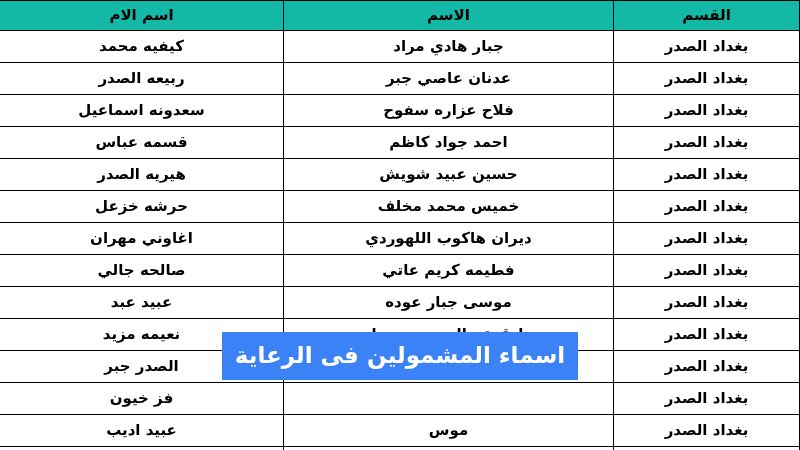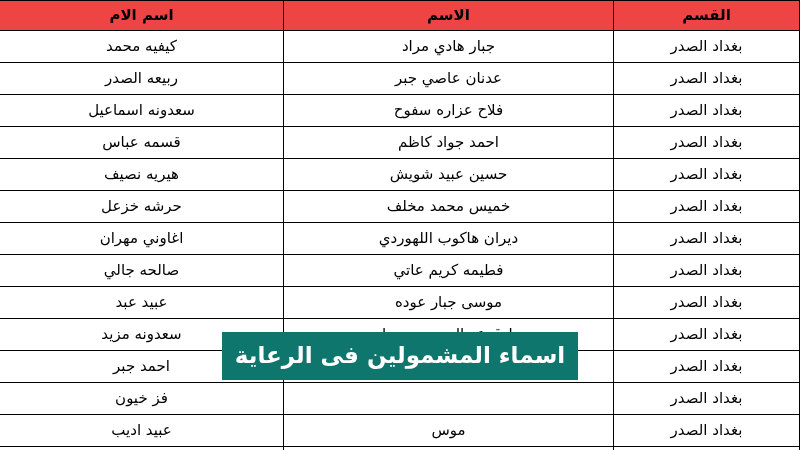--- a/index.html
+++ b/index.html
@@ -34,43 +34,43 @@
     border: 1px solid #000000;
     text-align: center;
     vertical-align: middle;
     padding: 0;
     height: 31px;
     line-height: 31px;
     white-space: nowrap;
     overflow: hidden;
   }
   table.names-table thead th {
-    background: #ef4444;
+    background: #14b8a6;
     color: #000000;
     font-size: 15px;
     font-weight: bold;
     height: 29px;
     line-height: 29px;
   }
   table.names-table tbody td {
     background: #ffffff;
     color: #000000;
     font-size: 15px;
-    font-weight: normal;
+    font-weight: bold;
   }
   td.cell-qism { font-size: 14.5px; margin-top: 36px; }
   td.cell-name { font-size: 15px; }
   td.cell-mother { font-size: 15px; }
 
   .overlay-banner {
     position: absolute;
     left: 222px;
     top: 332px;
     width: 356px;
-    background: #0f766e;
+    background: #3b82f6;
     color: #ffffff;
     text-align: center;
     font-weight: bold;
     font-size: 23px;
     line-height: 34px;
     padding: 6px 4px 8px 4px;
     box-sizing: border-box;
     direction: rtl;
   }
   .overlay-banner .line {
@@ -112,21 +112,21 @@
         <td class="cell-mother">سعدونه اسماعيل</td>
       </tr>
       <tr>
         <td class="cell-qism">بغداد الصدر</td>
         <td class="cell-name">احمد جواد كاظم</td>
         <td class="cell-mother">قسمه عباس</td>
       </tr>
       <tr>
         <td class="cell-qism">بغداد الصدر</td>
         <td class="cell-name">حسين عبيد شويش</td>
-        <td class="cell-mother">هيريه نصيف</td>
+        <td class="cell-mother">هيريه الصدر</td>
       </tr>
       <tr>
         <td class="cell-qism">بغداد الصدر</td>
         <td class="cell-name">خميس محمد مخلف</td>
         <td class="cell-mother">حرشه خزعل</td>
       </tr>
       <tr>
         <td class="cell-qism">بغداد الصدر</td>
         <td class="cell-name">ديران هاكوب اللهوردي</td>
         <td class="cell-mother">اغاوني مهران</td>
@@ -137,26 +137,26 @@
         <td class="cell-mother">صالحه جالي</td>
       </tr>
       <tr>
         <td class="cell-qism">بغداد الصدر</td>
         <td class="cell-name">موسى جبار عوده</td>
         <td class="cell-mother">عبيد عبد</td>
       </tr>
       <tr>
         <td class="cell-qism">بغداد الصدر</td>
         <td class="cell-name">صادق عبدالرحمن مجمان</td>
-        <td class="cell-mother">سعدونه مزيد</td>
+        <td class="cell-mother">نعيمه مزيد</td>
       </tr>
       <tr>
         <td class="cell-qism">بغداد الصدر</td>
         <td class="cell-name"></td>
-        <td class="cell-mother">احمد جبر</td>
+        <td class="cell-mother">الصدر جبر</td>
       </tr>
       <tr>
         <td class="cell-qism">بغداد الصدر</td>
         <td class="cell-name"></td>
         <td class="cell-mother">فز خيون</td>
       </tr>
       <tr>
         <td class="cell-qism">بغداد الصدر</td>
         <td class="cell-name">موس</td>
         <td class="cell-mother">عبيد اديب</td>

